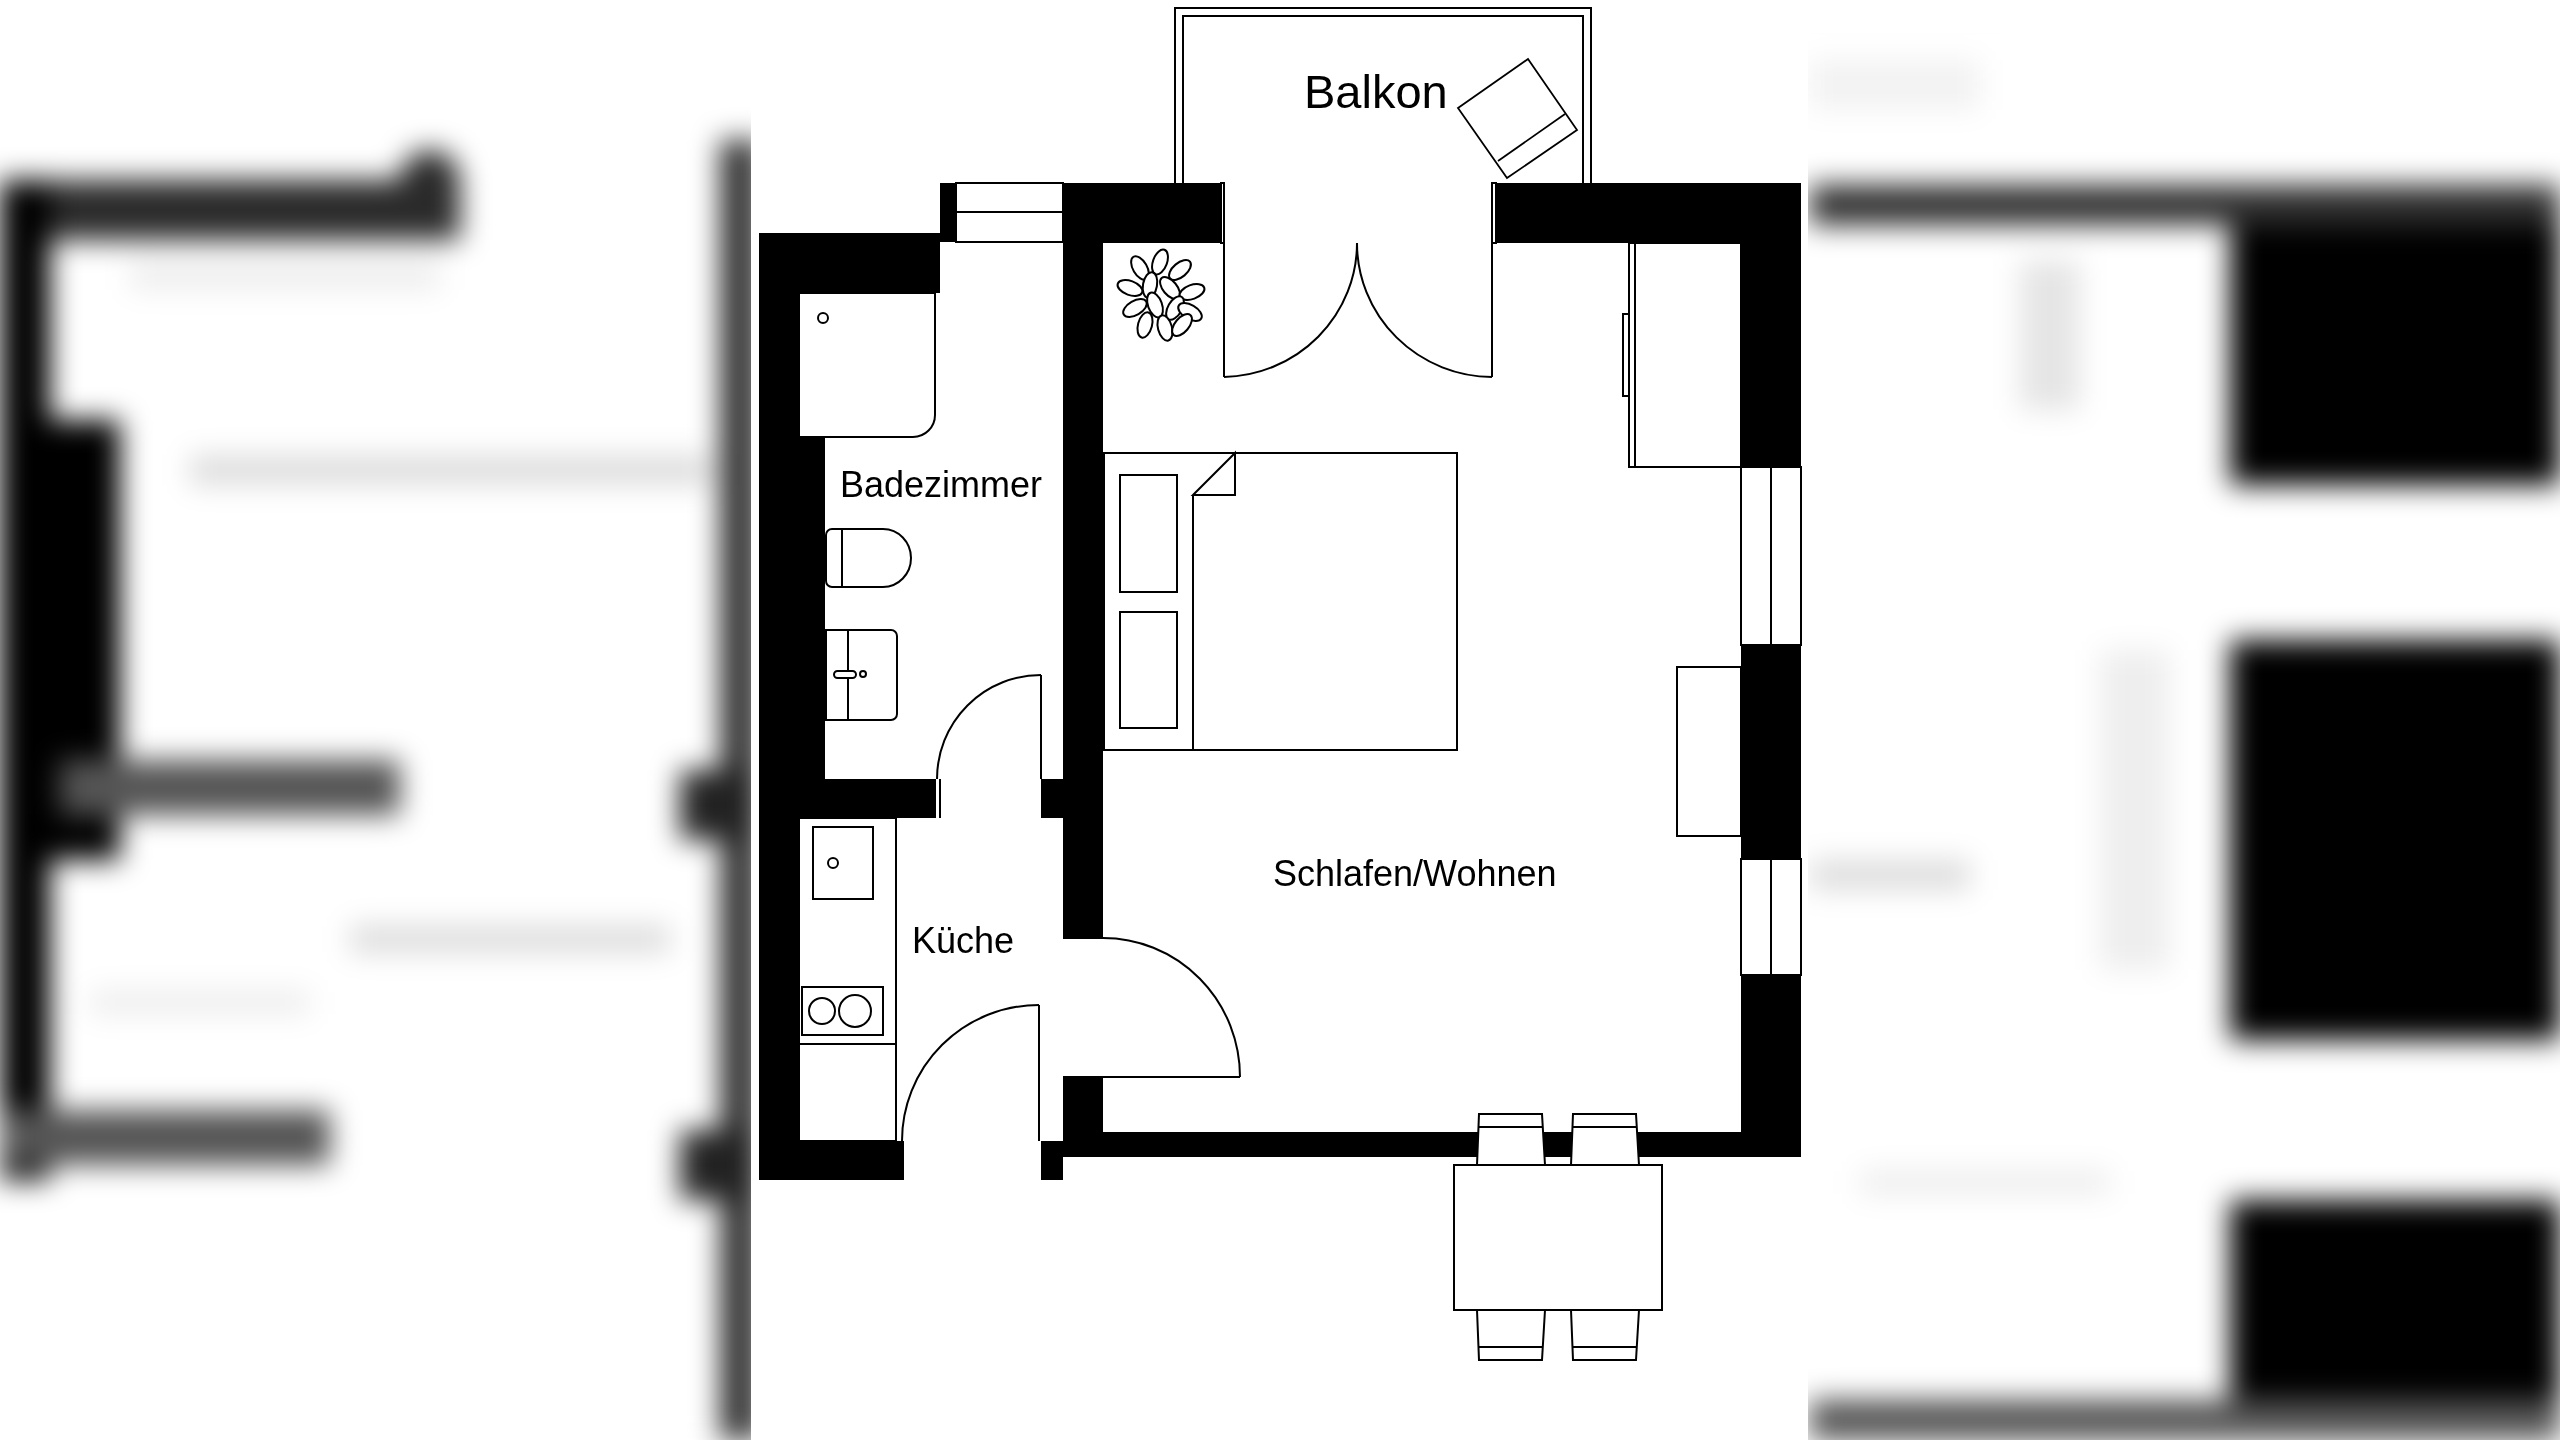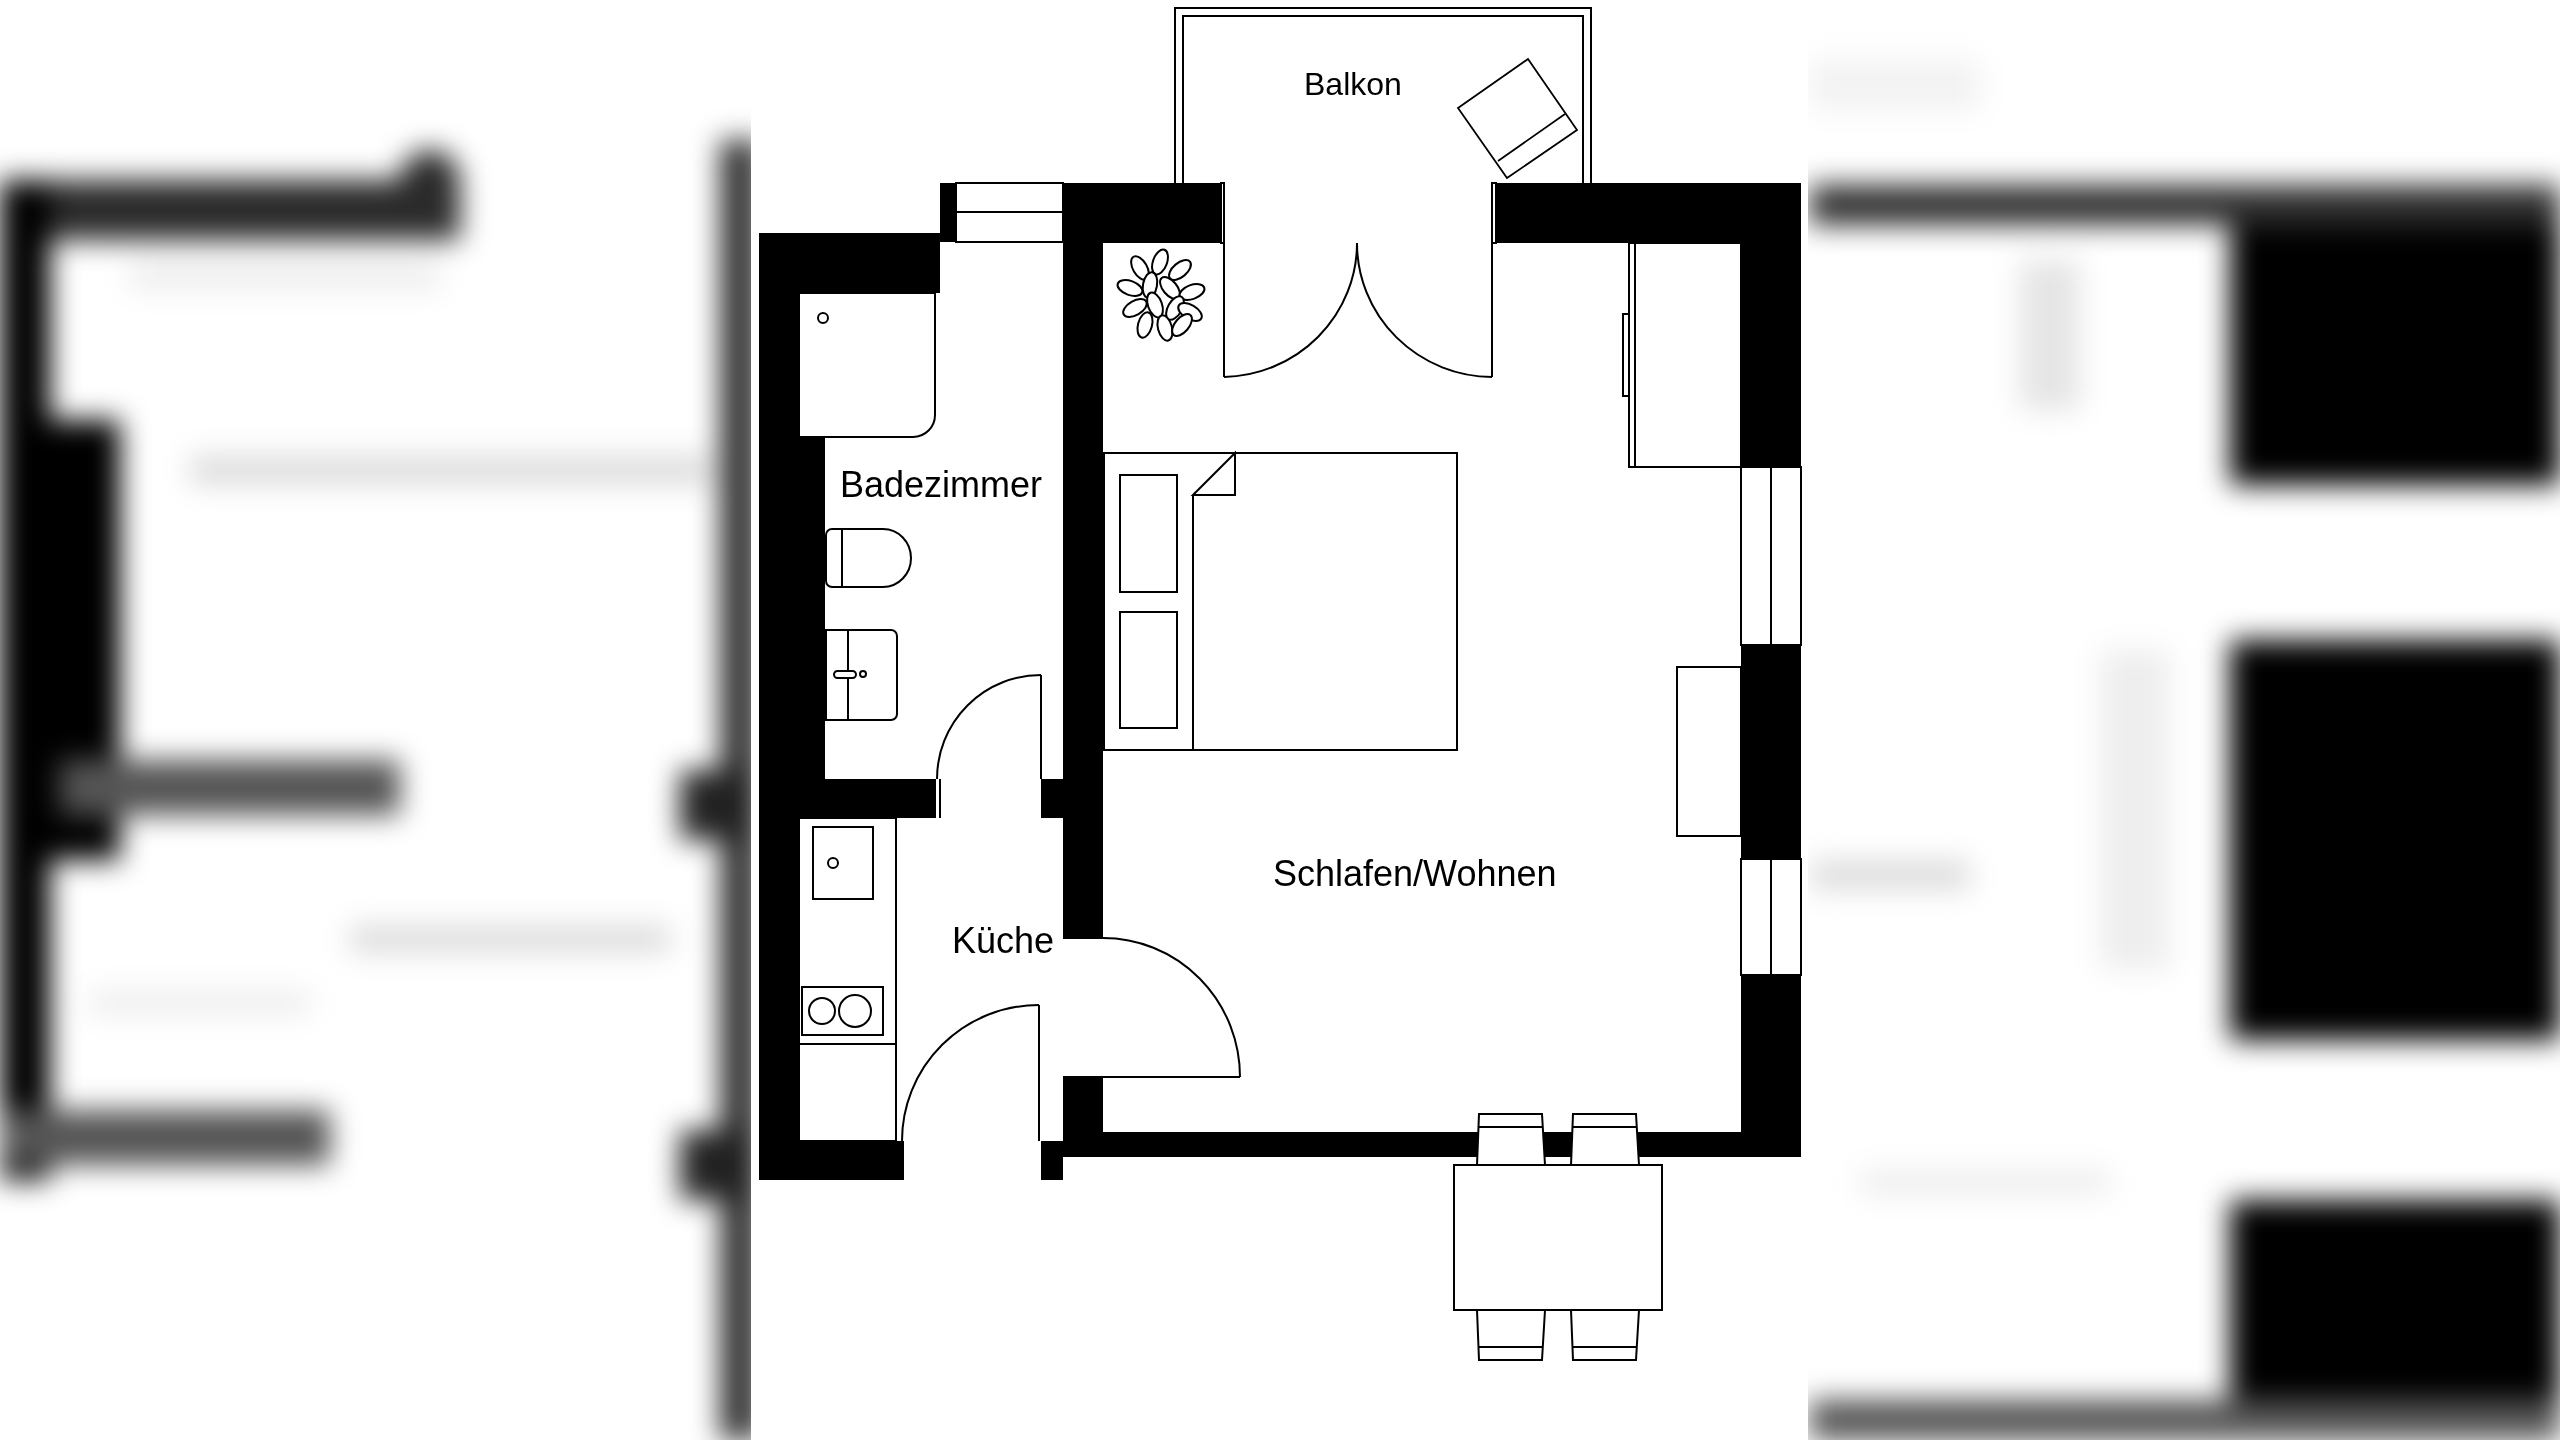--- a/index.html
+++ b/index.html
@@ -204,16 +204,16 @@
     <line x1="1042" y1="1141" x2="1042" y2="1180"></line>
   </g>
 
   <g fill="none" stroke="#000" stroke-width="2">
     <line x1="1063" y1="938" x2="1103" y2="938"></line>
     <line x1="1063" y1="1077" x2="1240" y2="1077"></line>
     <path d="M1103,938 A137,139 0 0 1 1240,1077"></path>
   </g>
 </svg>
 
-<div class="room-label" style="left:1304px;top:68px;font-size:32px;">Balkon</div>
+<div class="room-label" style="left:1304px;top:68px;font-size:47px;">Balkon</div>
 <div class="room-label" style="left:840px;top:467px;font-size:36px;text-align:right;">Badezimmer</div>
-<div class="room-label" style="left:912px;top:923px;font-size:36px;margin-left:40px;">Küche</div>
+<div class="room-label" style="left:912px;top:923px;font-size:36px;">Küche</div>
 <div class="room-label" style="left:1273px;top:856px;font-size:36px;">Schlafen/Wohnen</div>
 
 </body></html>

